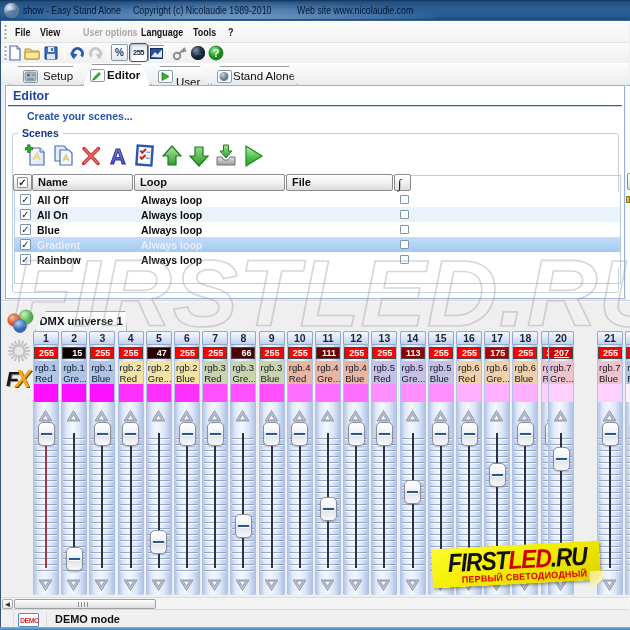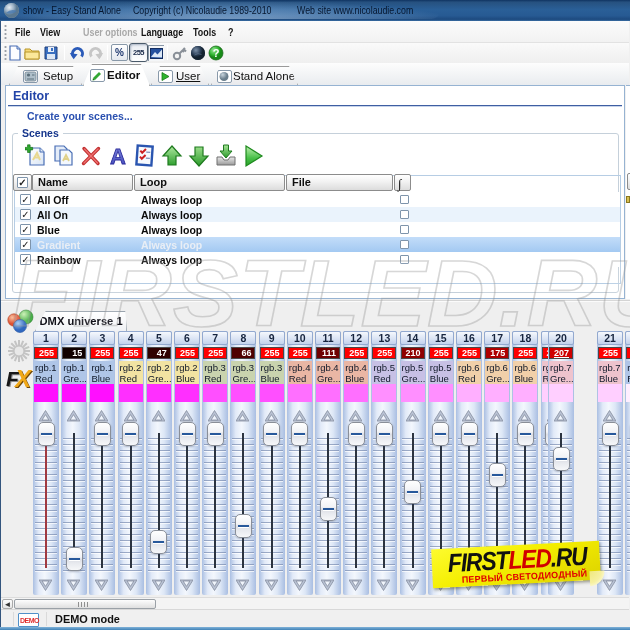--- a/index.html
+++ b/index.html
@@ -182,21 +182,21 @@
 <span class="ic" style="left:6px;top:4px;"><svg width="13" height="11">
           <path d="M2 8 L8 2 L10 4 L4 10 z" fill="#34a834"></path>
           <path d="M2 8 L4 10 L1.5 10.5 z" fill="#1a7a1a"></path>
         </svg></span>
 <span style="position:absolute;left:23px;top:4px;">Editor</span>
 </div>
 <div class="tab" style="left:150px;width:58px;">
 <span class="ic" style="left:6px;top:3px;"><svg width="13" height="11">
           <path d="M3 1.5 L10 5.5 L3 9.5 z" fill="#2eb42e" stroke="#1a7a1a" stroke-width="0.8"></path>
         </svg></span>
-<span style="position:absolute;left:24px;top:3px;text-decoration:underline;">User</span>
+<span style="position:absolute;left:24px;top:9px;text-decoration:underline;">User</span>
 </div>
 <div class="tab" style="left:210px;width:87px;">
 <span class="ic" style="left:5px;top:3px;"><svg width="13" height="11">
           <circle cx="6" cy="5.5" r="4.5" fill="url(#sag)"></circle>
           <defs>
             <radialGradient id="sag" cx="35%" cy="30%">
               <stop offset="0%" stop-color="#c8d4dc"></stop>
               <stop offset="100%" stop-color="#6a7e8c"></stop>
             </radialGradient>
           </defs>
@@ -618,21 +618,21 @@
 <div class="chev" style="top:173px;"><svg width="13" height="12">
             <path fill-rule="evenodd" d="M6.5 11.5 L13 1 L0 1 z M6.5 7.4 L9.9 2 L3.1 2 z" fill="#b9c2d4" stroke="#858e9e" stroke-width="0.8"></path>
           </svg></div>
 <div class="thumb" style="top:17.5px;">
           <i></i>
         </div>
 </div>
 </div>
 <div class="col" style="left:399.6px;">
 <div class="num">14</div>
-<div class="lcd" style="background:rgb(143,0,0);">210</div>
+<div class="lcd" style="background:rgb(143,0,0);">113</div>
 <div class="lbl" style="background:#c7c0e5;">rgb.5<br>Gre...</div>
 <div class="swt" style="background:rgb(255,143,255);"></div>
 <div class="fad">
 <div class="ticks"></div>
 <div class="track" style="background:#2c3440;"></div>
 <div class="chev" style="top:4px;"><svg width="13" height="12">
             <path fill-rule="evenodd" d="M6.5 0.5 L13 11 L0 11 z M6.5 4.6 L9.9 10 L3.1 10 z" fill="#b9c2d4" stroke="#858e9e" stroke-width="0.8"></path>
           </svg></div>
 <div class="chev" style="top:173px;"><svg width="13" height="12">
             <path fill-rule="evenodd" d="M6.5 11.5 L13 1 L0 1 z M6.5 7.4 L9.9 2 L3.1 2 z" fill="#b9c2d4" stroke="#858e9e" stroke-width="0.8"></path>

